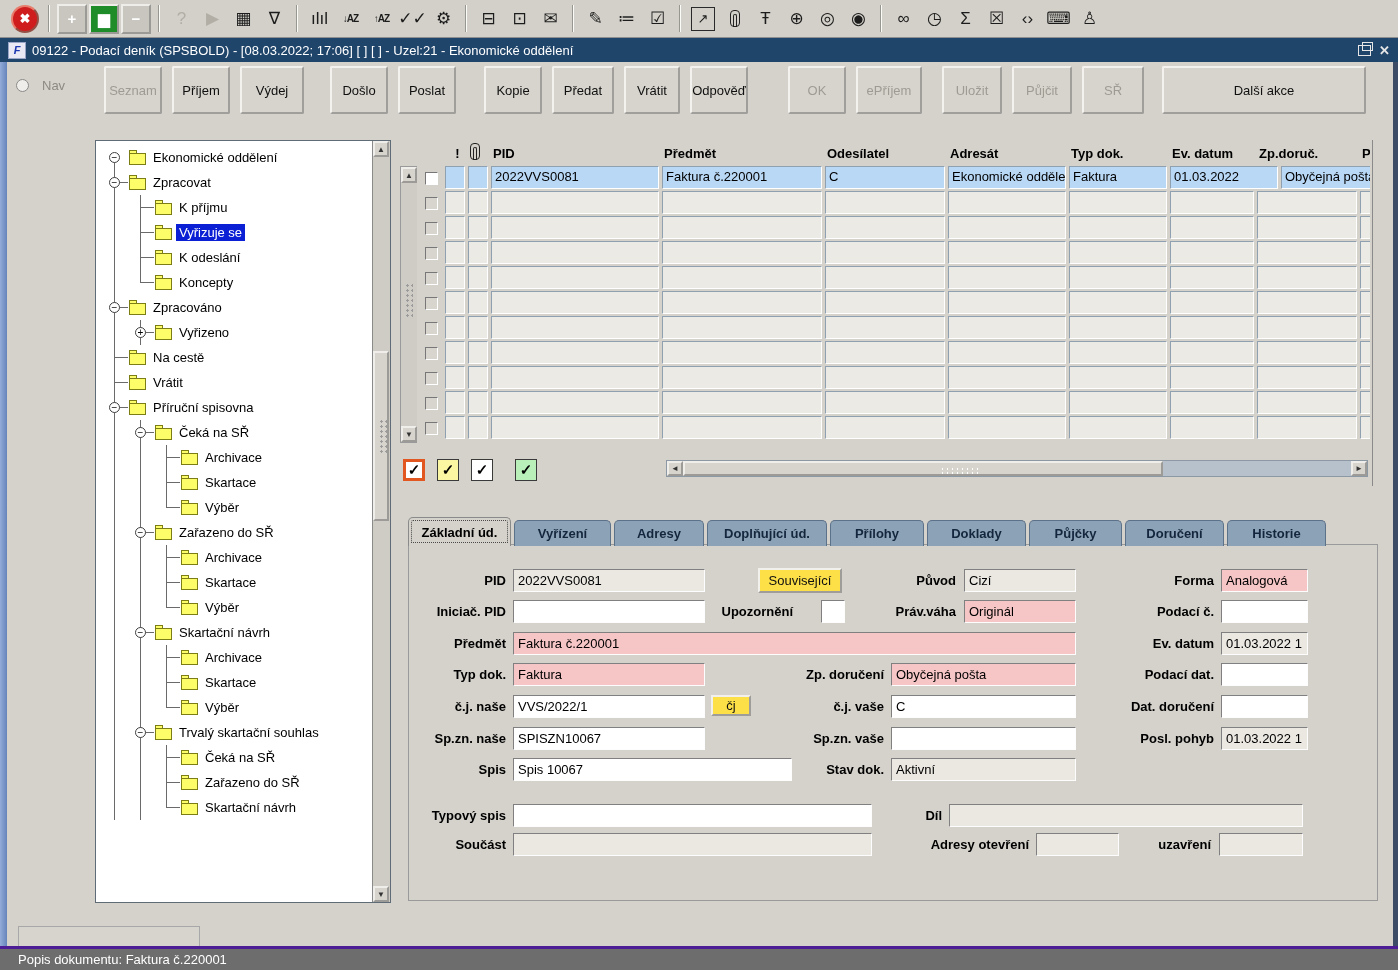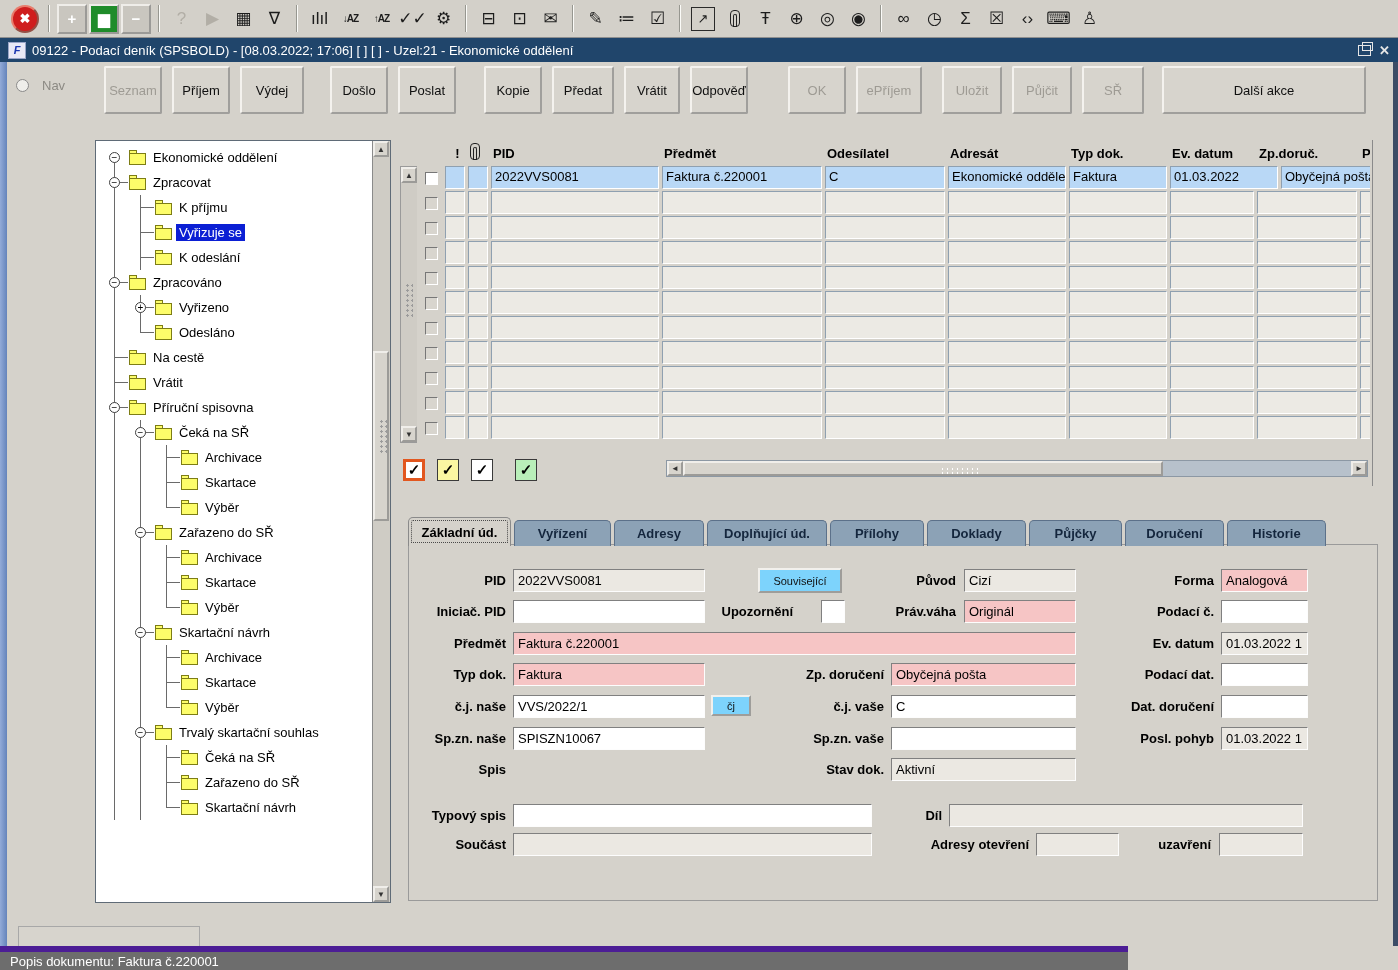--- a/index.html
+++ b/index.html
@@ -118,28 +118,28 @@
               border-color:#8a8a8a}
 
   
   .formpanel{position:absolute;left:408px;top:544px;width:970px;height:357px;background:#d5d2cb;
              border:1px solid #9a9a9a;box-sizing:border-box}
   .flabel{position:absolute;height:24px;line-height:24px;font-weight:bold;text-align:right;white-space:nowrap}
   .fin{position:absolute;height:23px;border:1px solid #808080;border-right-color:#fdfdfd;
        border-bottom-color:#fdfdfd;font-size:13px;padding:0 4px;box-sizing:border-box;
        font-family:"Liberation Sans",sans-serif;color:#000}
   .wht{background:#fff}.gry{background:#ebe8e2}.pnk{background:#f6c5c5}
-  .fbtn{position:absolute;background:#7dd3fc;border:2px outset #f2f0ec;font-size:11px;color:#111;
+  .fbtn{position:absolute;background:#fde047;border:2px outset #f2f0ec;font-size:13px;color:#111;
         display:flex;align-items:center;justify-content:center;box-sizing:border-box;cursor:default}
 
   
   .statstub{position:absolute;left:18px;top:926px;width:182px;height:20px;background:#d7d4cd;
             border:1px solid #a8a8a8;border-bottom:none;box-sizing:border-box}
-  .statusbar{position:absolute;left:0;top:946px;width:1128px;height:24px;background:#6d6d6d;color:#fff;
-             display:flex;align-items:center;padding-left:10px;box-sizing:border-box;border-top:6px solid #4c1d95}
+  .statusbar{position:absolute;left:0;top:946px;width:1398px;height:24px;background:#6d6d6d;color:#fff;
+             display:flex;align-items:center;padding-left:18px;box-sizing:border-box;border-top:3px solid #4c1d95}
   .vline{position:absolute;left:1372px;top:140px;width:1px;height:346px;background:#8a8a8a}
 </style>
 </head>
 <body>
 
 <div class="toolbar">
   <span class="tbtn close">✖</span>
   <span class="sep"></span>
   <span class="tbtn gbtn">+</span>
   <span class="tbtn gbtn save">▆</span>
@@ -245,39 +245,39 @@
       <span class="fold"></span>
         <span class="tlabel">Vyřizuje se</span>
     </div>
     <div class="trow">
       <span class="g v"></span>
         <span class="g t"></span>
       <span class="fold"></span>
         <span class="tlabel">K odeslání</span>
     </div>
     <div class="trow">
+      <span class="g v"></span>
+        <span class="g l"></span>
+      <span class="fold"></span>
+        <span class="tlabel">Koncepty</span>
+    </div>
+    <div class="trow">
       <span class="g t">
           <span class="exp">−</span>
         </span>
       <span class="fold"></span>
         <span class="tlabel">Zpracováno</span>
     </div>
     <div class="trow">
       <span class="g v"></span>
         <span class="g t">
           <span class="exp">+</span>
         </span>
       <span class="fold"></span>
         <span class="tlabel">Vyřizeno</span>
-    </div>
-    <div class="trow">
-      <span class="g v"></span>
-        <span class="g l"></span>
-      <span class="fold"></span>
-        <span class="tlabel">Odesláno</span>
     </div>
     <div class="trow">
       <span class="g t"></span>
       <span class="fold"></span>
         <span class="tlabel">Na cestě</span>
     </div>
     <div class="trow">
       <span class="g t"></span>
       <span class="fold"></span>
         <span class="tlabel">Vrátit</span>
@@ -686,20 +686,21 @@
   <input class="fin wht" style="left: 812px; top: 150px; width: 87px;" value="">
 
   <span class="flabel" style="left:-2px;top:182px;width:99px">Sp.zn. naše</span>
   <input class="fin wht" style="left: 104px; top: 182px; width: 192px;" value="SPISZN10067">
   <span class="flabel" style="left:325px;top:182px;width:150px">Sp.zn. vaše</span>
   <input class="fin wht" style="left: 482px; top: 182px; width: 185px;" value="">
   <span class="flabel" style="left:655px;top:182px;width:150px">Posl. pohyb</span>
   <input class="fin gry" style="left: 812px; top: 182px; width: 87px;" readonly="" value="01.03.2022 1">
 
   <span class="flabel" style="left:-2px;top:213px;width:99px">Spis</span>
+  <input class="fin wht" style="left: 104px; top: 213px; width: 279px;" value="Spis 10067">
   <span class="flabel" style="left:325px;top:213px;width:150px">Stav dok.</span>
   <input class="fin gry" style="left: 482px; top: 213px; width: 185px;" readonly="" value="Aktivní">
 
   <span class="flabel" style="left:-2px;top:259px;width:99px">Typový spis</span>
   <input class="fin wht" style="left: 104px; top: 259px; width: 359px;" value="">
   <span class="flabel" style="left:383px;top:259px;width:150px">Díl</span>
   <input class="fin gry" style="left: 540px; top: 259px; width: 354px;" readonly="" value="">
 
   <span class="flabel" style="left:-2px;top:288px;width:99px">Součást</span>
   <input class="fin gry" style="left: 104px; top: 288px; width: 359px;" readonly="" value="">

